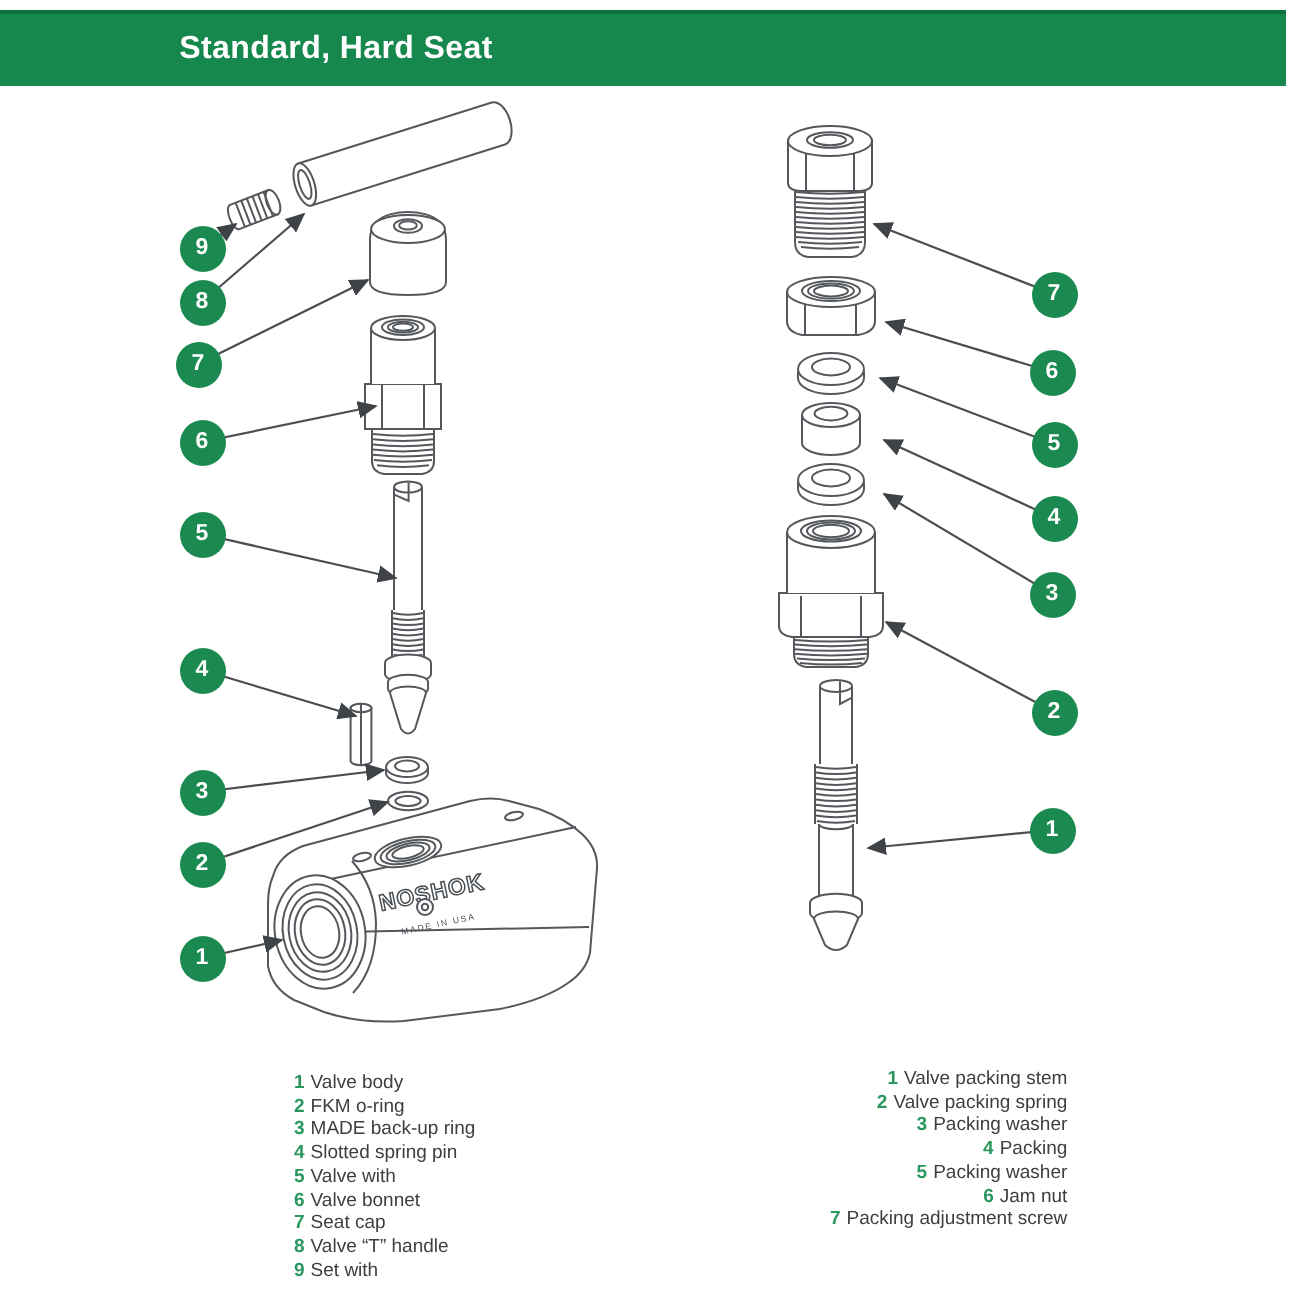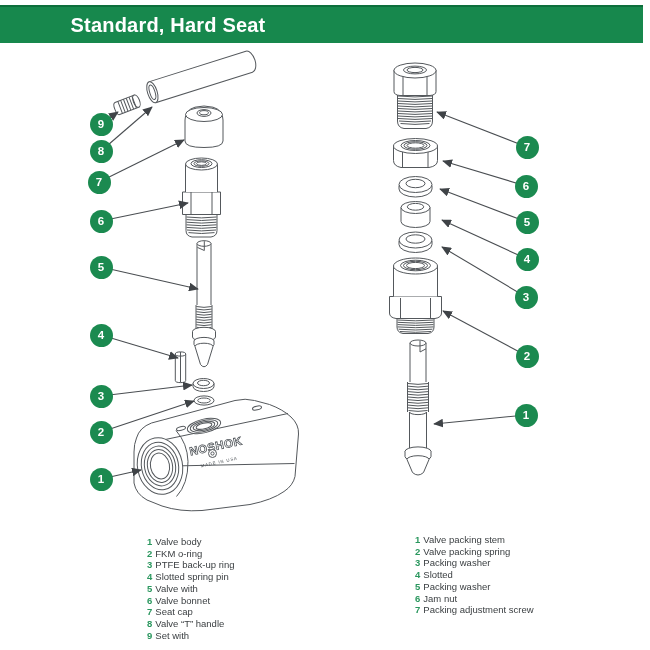--- a/index.html
+++ b/index.html
@@ -6,21 +6,21 @@
   .page {
     position:relative; width:650px; height:650px; background:#ffffff;
     font-family:"Liberation Sans", sans-serif; overflow:hidden;
   }
   .header-bar {
     position:absolute; top:5px; left:0; width:643px; height:36px;
     background:#17884d; border-top:2px solid #0d6f3c;
   }
   .header-title {
     position:absolute; top:50%; transform:translate(-50%,-50%);
-    color:#ffffff; font-weight:bold; font-size:20px; white-space:nowrap;
+    color:#ffffff; font-weight:bold; font-size:16px; white-space:nowrap;
     letter-spacing:0.2px;
   }
   .callout {
     position:absolute; width:23px; height:23px; border-radius:50%;
     background:#1b8a50; color:#fff; font-weight:bold; font-size:11.5px;
     display:flex; align-items:center; justify-content:center; z-index:3;
   }
   .legend { position:absolute; font-size:9.5px; line-height:11.7px; color:#3c4043; z-index:2; }
   .legend .row { white-space:nowrap; }
   .legend .num { color:#2a975e; font-weight:bold; margin-right:3px; }
@@ -239,32 +239,32 @@
   <div class="callout" style="left:514.5px; top:174.5px;">6</div>
   <div class="callout" style="left:515.5px; top:210.5px;">5</div>
   <div class="callout" style="left:515.5px; top:247.5px;">4</div>
   <div class="callout" style="left:514.5px; top:285.5px;">3</div>
   <div class="callout" style="left:515.5px; top:344.5px;">2</div>
   <div class="callout" style="left:514.5px; top:403.5px;">1</div>
 
   <div class="legend" style="left:147px; top:536px;">
     <div class="row"><span class="num">1</span><span>Valve body</span></div>
     <div class="row"><span class="num">2</span><span>FKM o-ring</span></div>
-    <div class="row"><span class="num">3</span><span>PTFE back-up ring</span></div>
+    <div class="row"><span class="num">3</span><span>MADE back-up ring</span></div>
     <div class="row"><span class="num">4</span><span>Slotted spring pin</span></div>
     <div class="row"><span class="num">5</span><span>Valve with</span></div>
     <div class="row"><span class="num">6</span><span>Valve bonnet</span></div>
     <div class="row"><span class="num">7</span><span>Seat cap</span></div>
     <div class="row"><span class="num">8</span><span>Valve “T” handle</span></div>
     <div class="row"><span class="num">9</span><span>Set with</span></div>
   </div>
 
-  <div class="legend" style="left:415px; top:534px;">
+  <div class="legend" style="left:415px; top:534px;text-align:right;">
     <div class="row"><span class="num">1</span><span>Valve packing stem</span></div>
     <div class="row"><span class="num">2</span><span>Valve packing spring</span></div>
     <div class="row"><span class="num">3</span><span>Packing washer</span></div>
-    <div class="row"><span class="num">4</span><span>Slotted</span></div>
+    <div class="row"><span class="num">4</span><span>Packing</span></div>
     <div class="row"><span class="num">5</span><span>Packing washer</span></div>
     <div class="row"><span class="num">6</span><span>Jam nut</span></div>
     <div class="row"><span class="num">7</span><span>Packing adjustment screw</span></div>
   </div>
 
 </div>
 
 </body></html>

